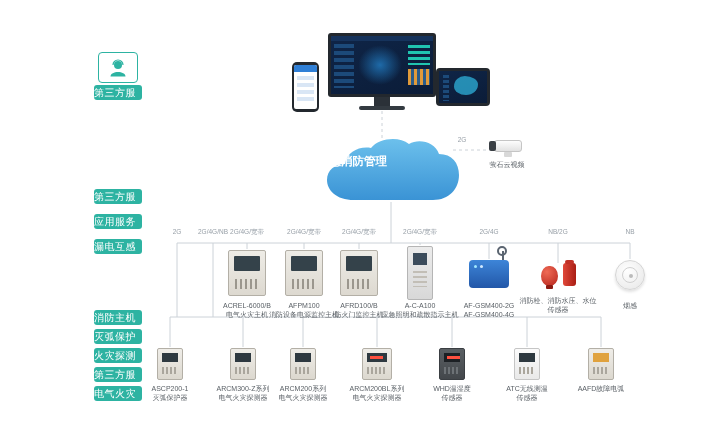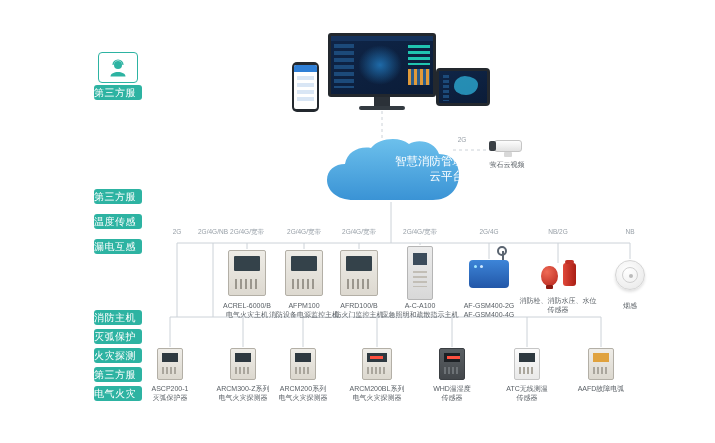--- a/index.html
+++ b/index.html
@@ -37,22 +37,22 @@
 
   .tablet{position:absolute;left:436px;top:68px;width:54px;height:38px;background:#23282e;border-radius:4px;padding:3px}
   .t-screen{width:100%;height:100%;background:linear-gradient(160deg,#0f2547,#0b1c38);position:relative;overflow:hidden}
   .t-screen::before{content:"";position:absolute;left:15px;top:5px;width:24px;height:19px;background:#2aa0c8;opacity:.85;
                     border-radius:45% 55% 50% 50%/55% 45% 55% 45%}
   .t-screen::after{content:"";position:absolute;left:4px;top:4px;width:6px;height:26px;
                    background:repeating-linear-gradient(#1c4a7a 0 3px,transparent 3px 5px)}
 
   
   .cloud-wrap{position:absolute;left:318px;top:136px;width:146px;height:68px}
-  .cloud-text{position:absolute;left:318px;top:154px;width:146px;text-align:right;color:#fff;
-              font-weight:normal;font-size:11.5px;line-height:15px}
+  .cloud-text{position:absolute;left:318px;top:154px;width:146px;text-align:left;color:#fff;
+              font-weight:bold;font-size:11.5px;line-height:15px}
 
   
   .camera{position:absolute;left:486px;top:137px;width:42px;height:22px}
   .cam-body{position:absolute;left:8px;top:3px;width:28px;height:12px;background:linear-gradient(#fdfdfd,#e2e2e2);
             border:1px solid #c5c5c5;border-radius:3px}
   .cam-lens{position:absolute;left:3px;top:4px;width:7px;height:10px;background:#3a3f44;border-radius:2px}
   .cam-mount{position:absolute;left:18px;top:15px;width:8px;height:5px;background:#d8d8d8;border-radius:1px}
 
   
   .link-label{position:absolute;width:60px;font-size:6.5px;color:#98a0a8;text-align:center}
@@ -131,21 +131,21 @@
   <div class="tp-box">
     <svg width="22" height="22" viewBox="0 0 22 22">
       <circle cx="11" cy="8" r="4" fill="#2db3a2"></circle>
       <path d="M3.5,19.5 C3.5,13.5 18.5,13.5 18.5,19.5 Z" fill="#2db3a2"></path>
       <path d="M6,8 a5,5 0 0 1 10,0" fill="none" stroke="#2db3a2" stroke-width="1.2"></path>
     </svg>
   </div>
   <div class="tag" style="top:85px">第三方服务</div>
 
   <div class="tag" style="top:189px">第三方服务</div>
-  <div class="tag" style="top:214px">温度传感器</div>
+  <div class="tag" style="top:214px">应用服务器</div>
   <div class="tag" style="top:239px">漏电互感器</div>
 
   <div class="tag" style="top:310px">消防主机</div>
   <div class="tag" style="top:329px">灭弧保护器</div>
   <div class="tag" style="top:348px">火灾探测器</div>
   <div class="tag" style="top:367px">第三方服务</div>
   <div class="tag" style="top:386px">电气火灾主机</div>
 
   <div class="monitor">
     <div class="m-screen">
@@ -171,21 +171,20 @@
         <linearGradient id="cg" x1="0" y1="0" x2="0" y2="1">
           <stop offset="0" stop-color="#6cc0ec"></stop>
             <stop offset="1" stop-color="#3a93d5"></stop>
         </linearGradient>
       </defs>
       <path fill="url(#cg)" d="M36,64 C18,64 9,54 9,44 C9,34 17,28 27,28 C29,16 41,10 53,12 C61,2 81,0 91,8 C101,2 117,6 121,18 C134,18 141,27 141,39 C141,53 131,64 115,64 Z"></path>
     </svg>
   </div>
   <div class="cloud-text">
     <div>智慧消防管理</div>
-    <div>云平台</div>
   </div>
 
   <div class="link-label" style="left:450px;top:136px;width:24px">2G</div>
   <div class="camera">
     <div class="cam-body"></div>
     <div class="cam-lens"></div>
     <div class="cam-mount"></div>
   </div>
   <div class="dev-label" style="left:476px;top:160px;width:62px">萤石云视频</div>
 

